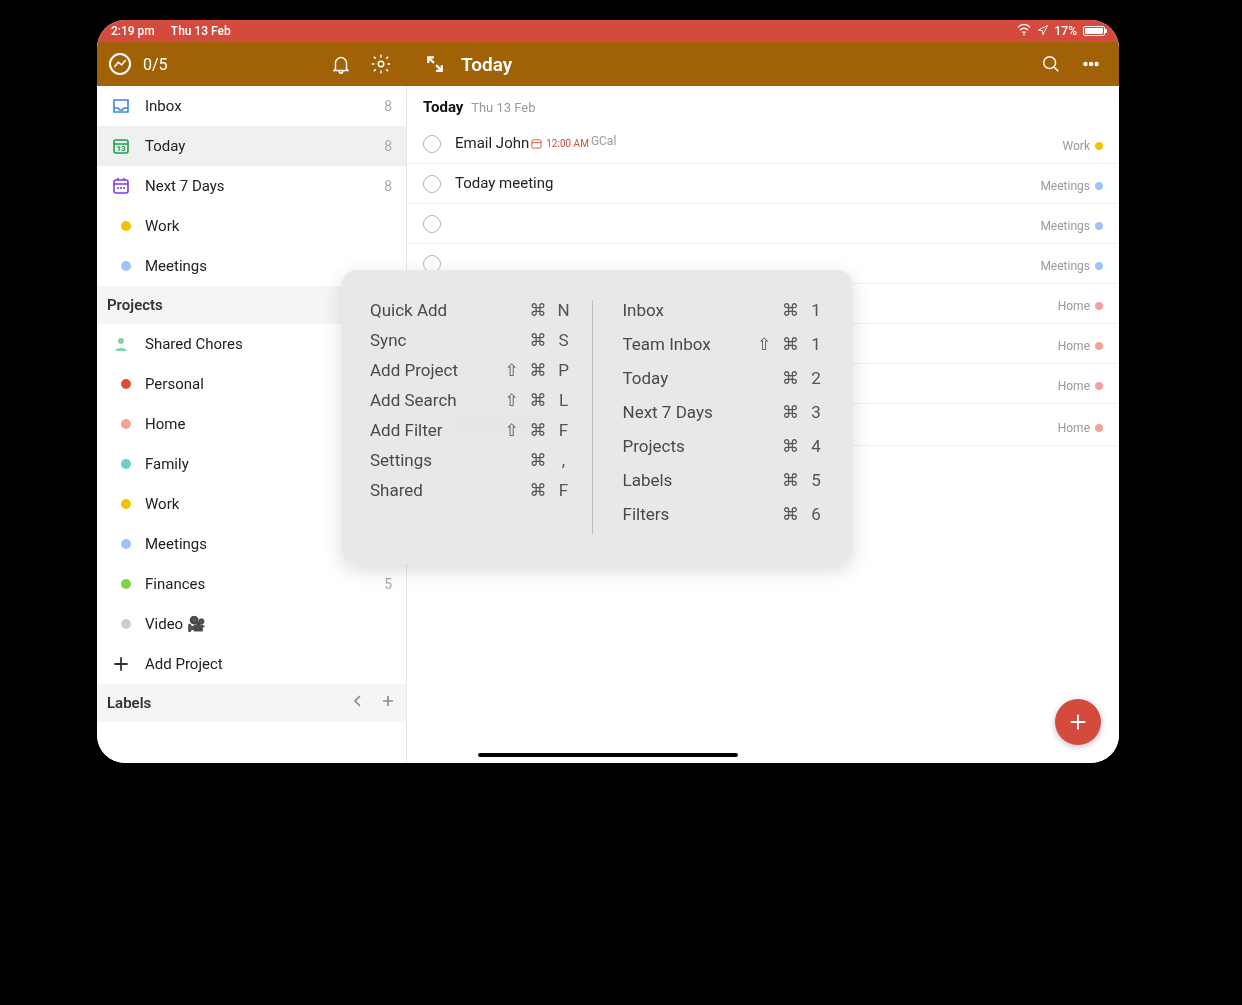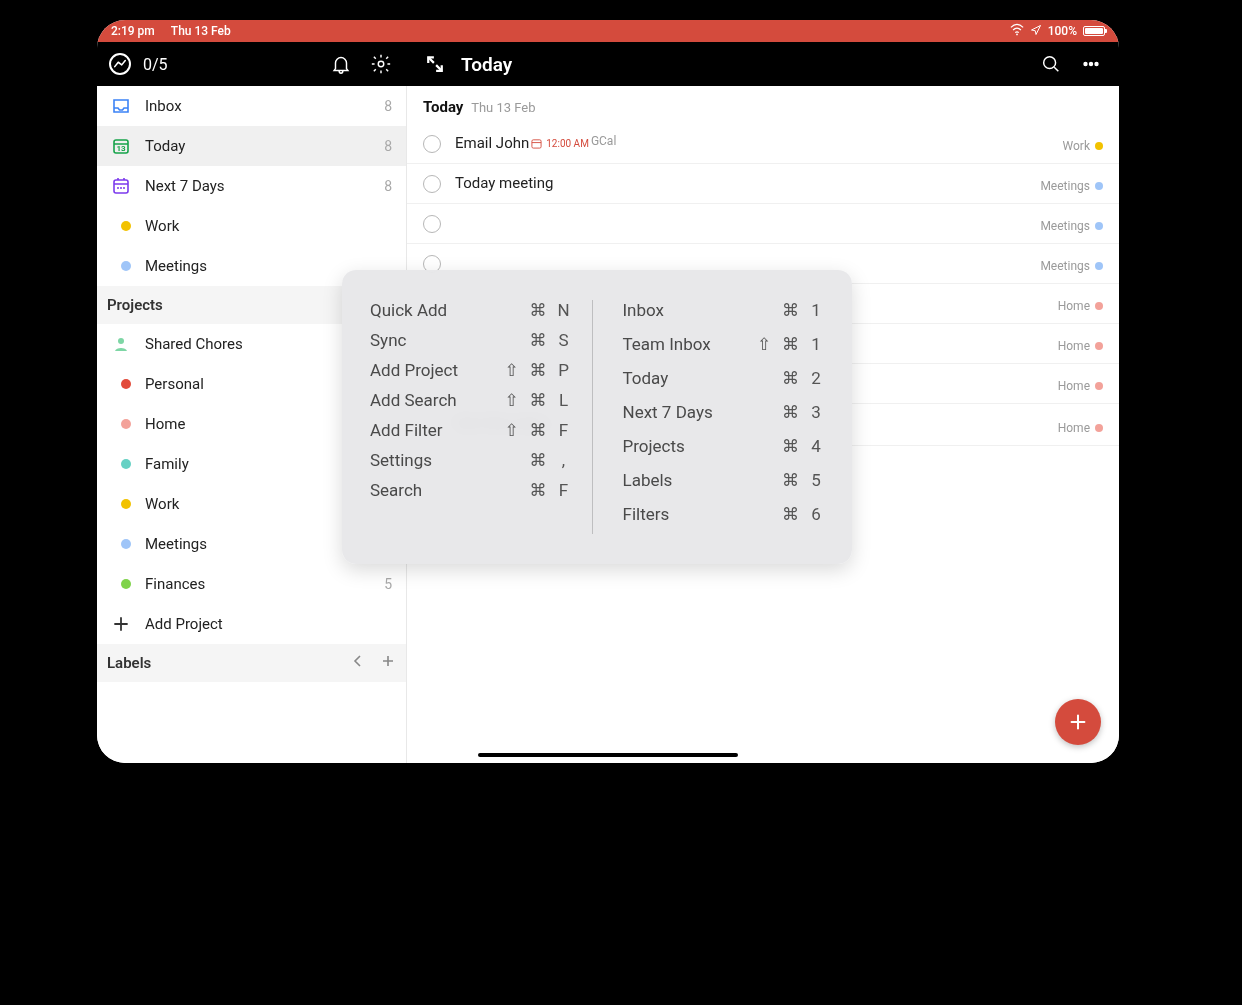--- a/index.html
+++ b/index.html
@@ -45,21 +45,21 @@
   }
   .status-left { display:flex; gap:16px; align-items:center; font-weight:500;}
   .status-right { display:flex; gap:6px; align-items:center; font-weight:500;}
   .battery-icon { width:22px; height:10px; border:1px solid #fff; border-radius:2px; position:relative;}
   .battery-icon::after{content:"";position:absolute;right:-3px;top:2px;width:2px;height:4px;background:#fff;border-radius:0 1px 1px 0;}
   .battery-fill{position:absolute;left:1px;top:1px;bottom:1px;right:1px;background:#fff;border-radius:1px;}
 
   
   .app-header {
     height: 44px;
-    background: #000000;
+    background: #a16207;
     display: flex;
     align-items: center;
     color: #fff;
   }
   .header-left {
     width: 310px;
     display:flex;
     align-items:center;
     padding: 0 12px;
     gap:12px;
@@ -211,21 +211,21 @@
         <svg viewBox="0 0 16 16" width="14" height="14">
             <path d="M1 5 Q8 -2 15 5 M3.5 8 Q8 3.5 12.5 8 M6 11 Q8 9 10 11" stroke="#fff" fill="none" stroke-width="1.4"></path>
             <circle cx="8" cy="13" r="1" fill="#fff"></circle>
           </svg>
       </span>
       <span>
         <svg viewBox="0 0 16 16" width="12" height="12">
             <path d="M2 8 L14 2 L8 14 L7 9 Z" fill="none" stroke="#fff" stroke-width="1.3" stroke-linejoin="round"></path>
           </svg>
       </span>
-      <span>100%</span>
+      <span>17%</span>
       <span class="battery-icon">
           <span class="battery-fill"></span>
         </span>
     </div>
   </div>
 
   <div class="app-header">
     <div class="header-left">
       <span class="karma-icon">
         <svg viewBox="0 0 16 16">
@@ -367,20 +367,26 @@
             </span>
             <span class="side-label">Meetings</span>
             <span class="side-count">3</span>
           </div>
           <div class="side-item">
             <span class="side-icon">
               <span class="dot" style="background:#7fd34a"></span>
             </span>
             <span class="side-label">Finances</span>
             <span class="side-count">5</span>
+          </div>
+          <div class="side-item">
+            <span class="side-icon">
+              <span class="dot" style="background:#cfcfcf"></span>
+            </span>
+            <span class="side-label">Video 🎥</span>
           </div>
         </div>
 
       <div class="side-item">
         <span class="side-icon">
           <svg viewBox="0 0 20 20">
               <path d="M10 4v12M4 10h12" stroke="#333" stroke-width="1.8" stroke-linecap="round"></path>
             </svg>
         </span>
         <span class="side-label">Add Project</span>
@@ -565,21 +571,21 @@
           </div>
           <div class="shortcut-row">
             <span class="sc-name">Settings</span>
             <span class="sc-keys">
               <span class="sc-key"></span>
               <span class="sc-key">⌘</span>
               <span class="sc-key">,</span>
             </span>
           </div>
           <div class="shortcut-row">
-            <span class="sc-name">Search</span>
+            <span class="sc-name">Shared</span>
             <span class="sc-keys">
               <span class="sc-key"></span>
               <span class="sc-key">⌘</span>
               <span class="sc-key">F</span>
             </span>
           </div>
         </div>
       <div class="shortcut-col right" id="sc-right">
           <div class="shortcut-row">
             <span class="sc-name">Inbox</span>

